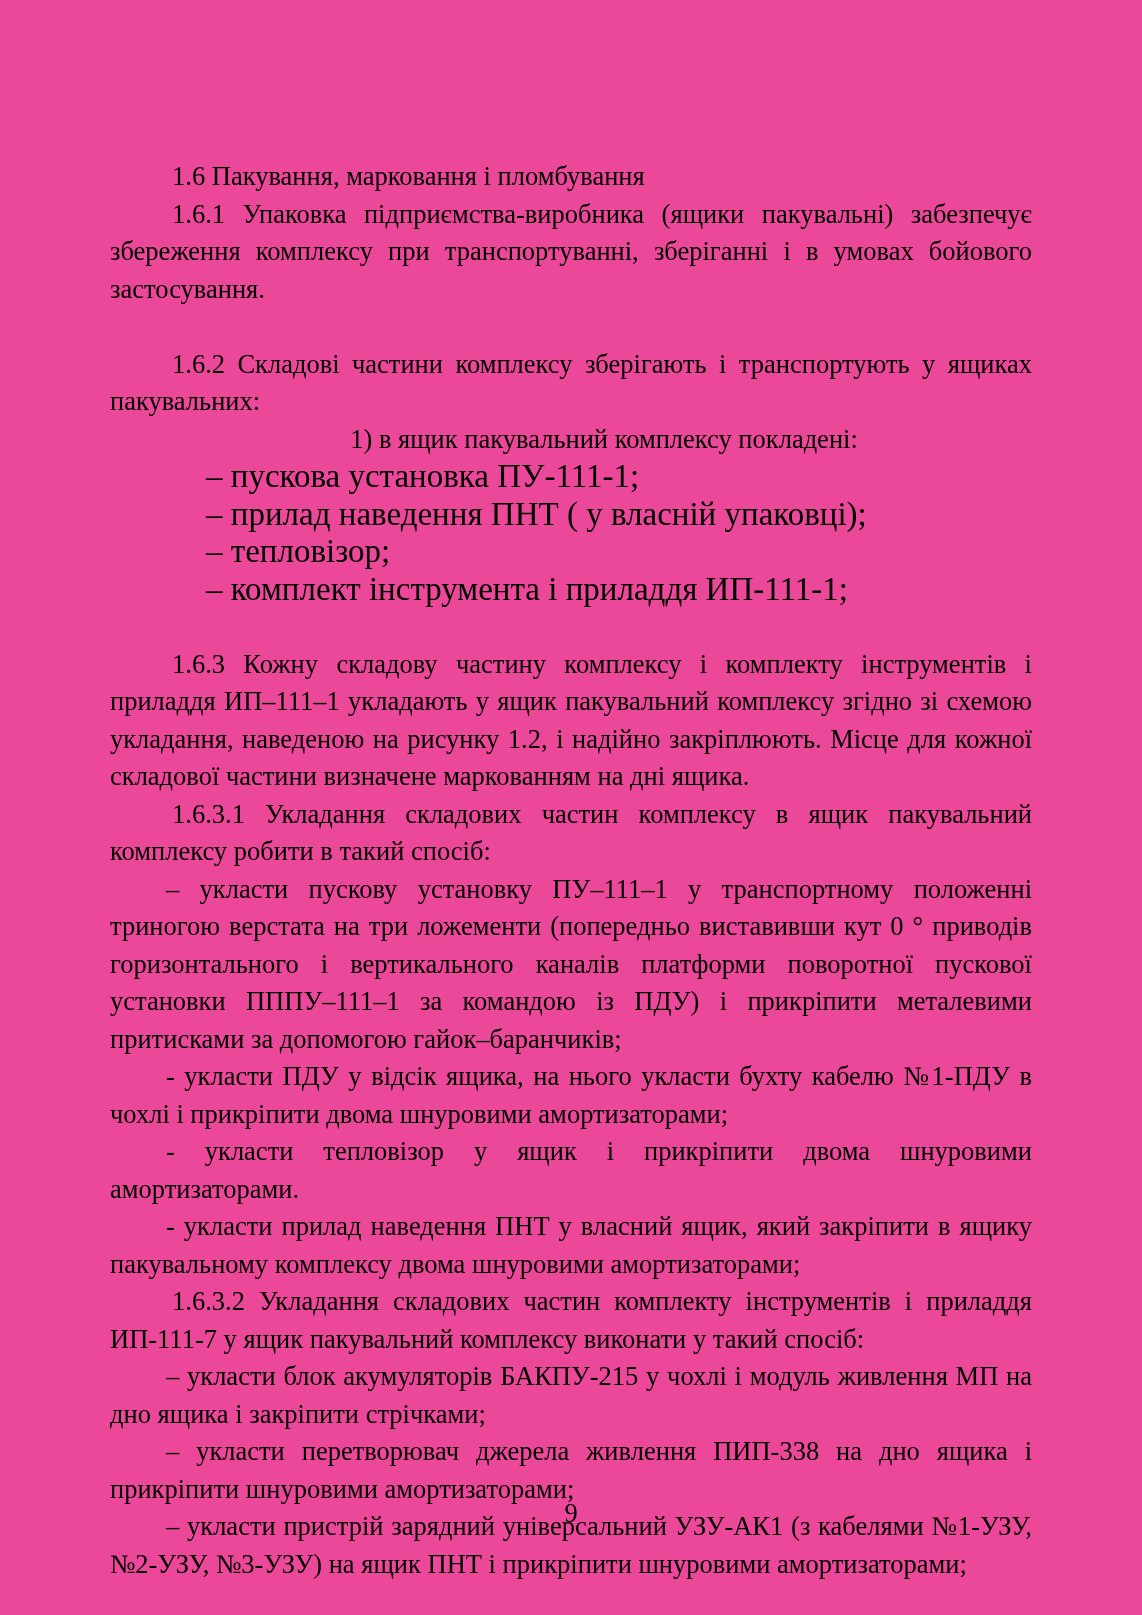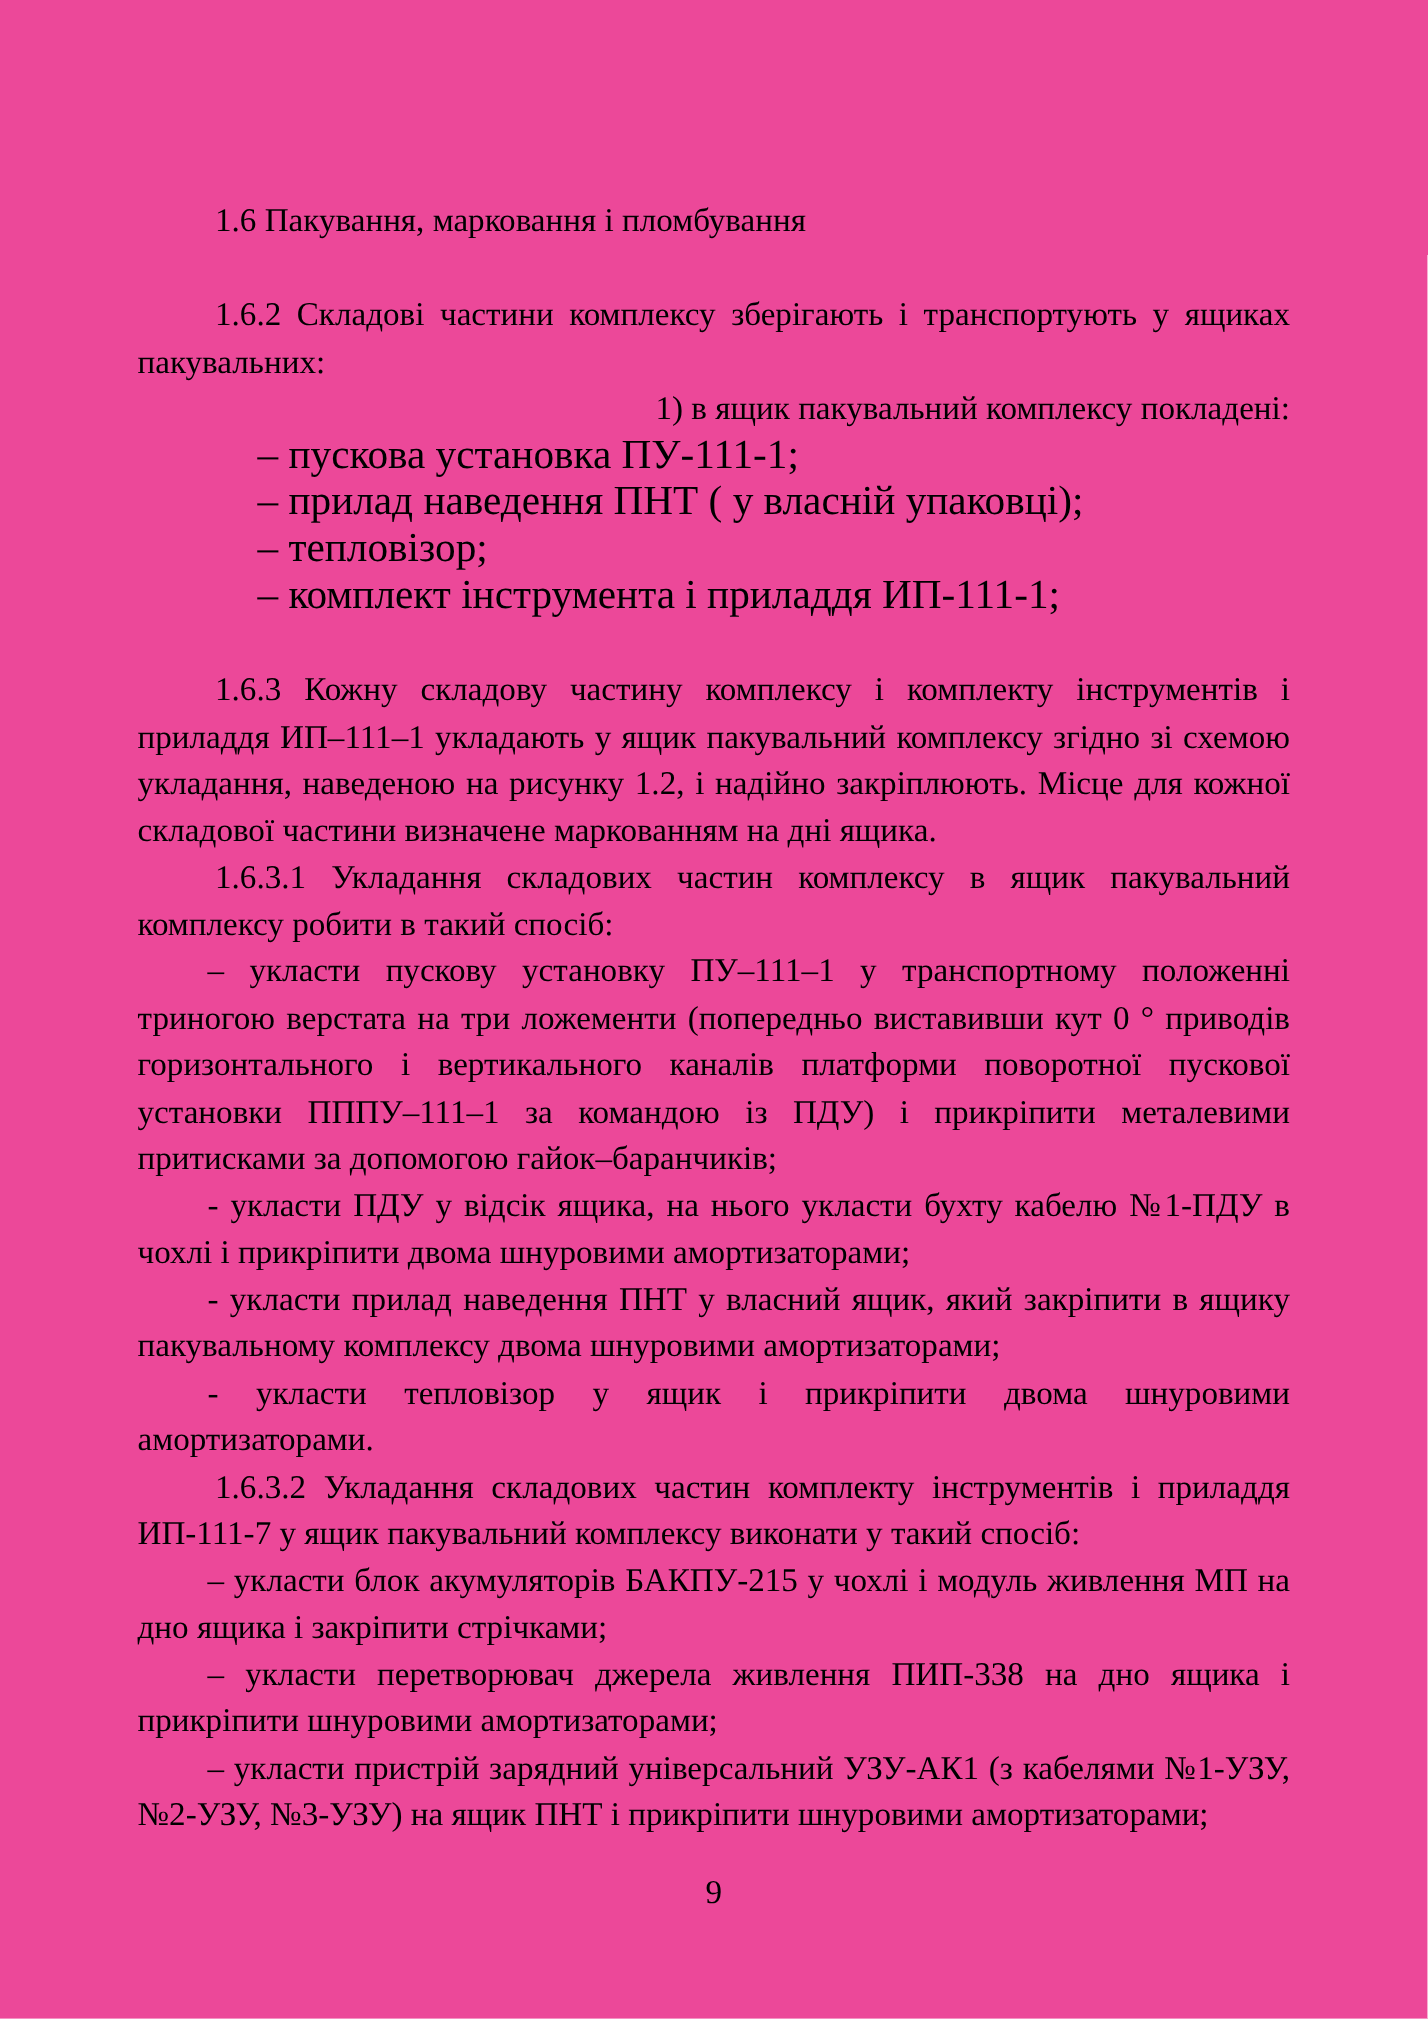--- a/index.html
+++ b/index.html
@@ -44,21 +44,21 @@
   }
   
   .flush {
     text-align: left;
   }
   
   .li-num {
     margin: 0;
     font-size: 26.5px;
     line-height: 37.5px;
-    text-align: right;
+    text-align: center;
     padding-left: 66px;
   }
   
   .li-dash {
     margin: 0;
     font-size: 33px;
     line-height: 37.5px;
     text-align: left;
     padding-left: 96px;
   }
@@ -79,20 +79,21 @@
   }
 </style>
 </head>
 <body>
 
 <div class="page">
   <div class="content">
 
     <p class="p indent flush">1.6 Пакування, марковання і пломбування</p>
 
+    <p class="p indent">1.6.1  Упаковка підприємства-виробника  (ящики  пакувальні)  забезпечує збереження  комплексу  при  транспортуванні,  зберіганні  і  в  умовах  бойового застосування.</p>
 
     <div class="gap"></div>
 
     <p class="p indent">1.6.2 Складові частини комплексу зберігають і транспортують у ящиках пакувальних:</p>
 
     <p class="li-num">1)  в ящик пакувальний  комплексу покладені:</p>
 
     <p class="li-dash">– пускова установка ПУ-111-1;</p>
 
     <p class="li-dash">– прилад наведення ПНТ  ( у власній упаковці);</p>
@@ -106,23 +107,23 @@
     <div class="gap"></div>
 
     <p class="p indent">1.6.3  Кожну  складову  частину  комплексу  і  комплекту  інструментів  і приладдя  ИП–111–1  укладають  у  ящик  пакувальний  комплексу  згідно  зі схемою укладання, наведеною на рисунку 1.2, і  надійно закріплюють. Місце для кожної складової частини визначене маркованням на дні ящика.</p>
 
     <p class="p indent">1.6.3.1  Укладання  складових  частин  комплексу  в  ящик  пакувальний комплексу робити в такий спосіб:</p>
 
     <p class="p indent-sm">–  укласти  пускову  установку  ПУ–111–1  у  транспортному  положенні триногою верстата на три ложементи (попередньо виставивши кут 0 ° приводів горизонтального  і  вертикального  каналів  платформи  поворотної  пускової установки  ПППУ–111–1  за  командою  із  ПДУ)  і   прикріпити  металевими притисками за допомогою гайок–баранчиків;</p>
 
     <p class="p indent-sm">-  укласти ПДУ у відсік ящика, на нього укласти бухту кабелю №1-ПДУ в чохлі і прикріпити двома шнуровими амортизаторами;</p>
 
+    <p class="p indent-sm">-  укласти  тепловізор  у  ящик  і  прикріпити  двома  шнуровими амортизаторами.</p>
+
     <p class="p indent-sm">- укласти прилад наведення ПНТ у власний ящик, який закріпити в ящику пакувальному комплексу двома шнуровими амортизаторами;</p>
-
-    <p class="p indent-sm">-  укласти  тепловізор  у  ящик  і  прикріпити  двома  шнуровими амортизаторами.</p>
 
     <p class="p indent">1.6.3.2 Укладання складових частин комплекту інструментів і приладдя ИП-111-7 у ящик пакувальний комплексу виконати у такий спосіб:</p>
 
     <p class="p indent-sm">– укласти блок акумуляторів БАКПУ-215 у чохлі і модуль живлення МП на дно ящика і закріпити стрічками;</p>
 
     <p class="p indent-sm">–  укласти   перетворювач джерела живлення ПИП-338 на дно ящика і прикріпити шнуровими амортизаторами;</p>
 
     <p class="p indent-sm">–  укласти   пристрій зарядний універсальний УЗУ-АК1 (з кабелями №1-УЗУ,  №2-УЗУ,  №3-УЗУ)  на  ящик  ПНТ  і  прикріпити  шнуровими амортизаторами;</p>
 
   </div>

